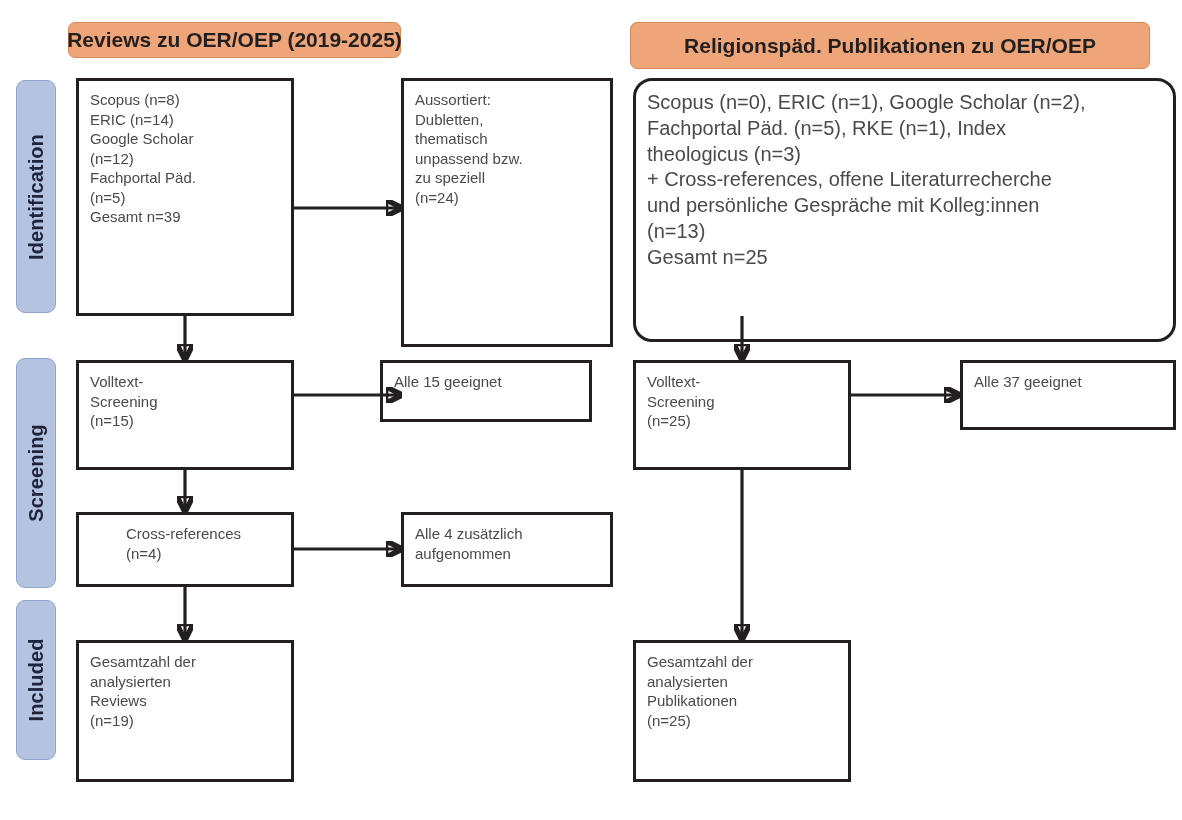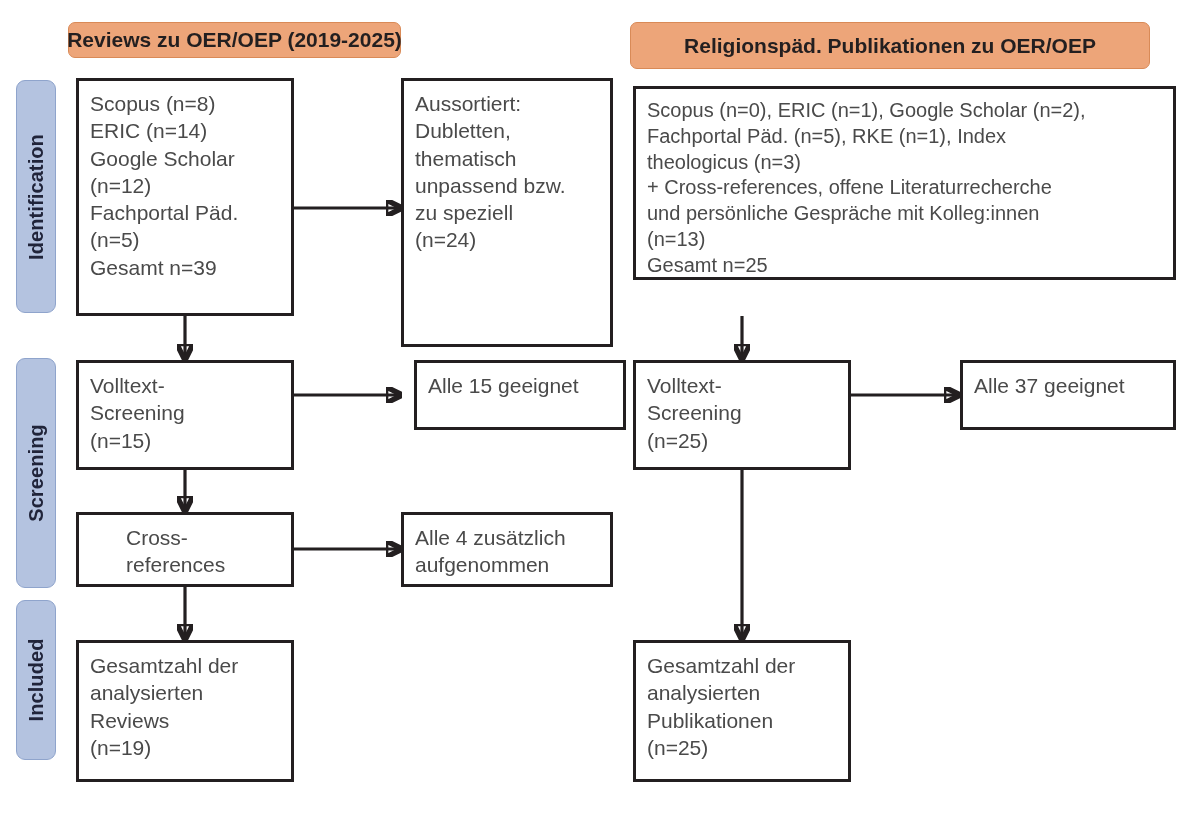--- a/index.html
+++ b/index.html
@@ -55,21 +55,21 @@
     white-space: nowrap;
   }
 
   
   .flow-box {
     position: absolute;
     background: #ffffff;
     border: 3px solid #231f20;
     box-sizing: border-box;
     padding: 9px 10px 6px 11px;
-    font-size: 21px;
+    font-size: 15px;
     line-height: 1.30;
     color: #4a4a4a;
     white-space: pre-line;
     overflow: hidden;
   }
   .flow-box.wide-box {
     font-size: 20px;
     line-height: 1.29;
   }
 
@@ -122,33 +122,33 @@
 (n=5)
 Gesamt n=39</div>
 
   <div class="flow-box" style="left:401px; top:78px; width:212px; height:269px;">Aussortiert:
 Dubletten,
 thematisch
 unpassend bzw.
 zu speziell
 (n=24)</div>
 
-  <div class="flow-box wide-box" style="left:633px; top:86px; width:543px; height:194px;">Scopus (n=0), ERIC (n=1), Google Scholar (n=2),
+  <div class="flow-box wide-box" style="left:633px; top:78px; width:543px; height:264px;border-radius:19px;">Scopus (n=0), ERIC (n=1), Google Scholar (n=2),
 Fachportal Päd. (n=5), RKE (n=1), Index
 theologicus (n=3)
 + Cross-references, offene Literaturrecherche
 und persönliche Gespräche mit Kolleg:innen
 (n=13)
 Gesamt n=25</div>
 
   <div class="flow-box" style="left:76px; top:360px; width:218px; height:110px;">Volltext-
 Screening
 (n=15)</div>
 
-  <div class="flow-box" style="left:414px; top:360px; width:212px; height:70px;">Alle 15 geeignet</div>
+  <div class="flow-box" style="left:380px; top:360px; width:212px; height:62px;">Alle 15 geeignet</div>
 
   <div class="flow-box" style="left:633px; top:360px; width:218px; height:110px;">Volltext-
 Screening
 (n=25)</div>
 
   <div class="flow-box" style="left:960px; top:360px; width:216px; height:70px;">Alle 37 geeignet</div>
 
   <div class="flow-box" style="left:76px; top:512px; width:218px; height:75px;padding-left:47px;">Cross-references
 (n=4)</div>
 

